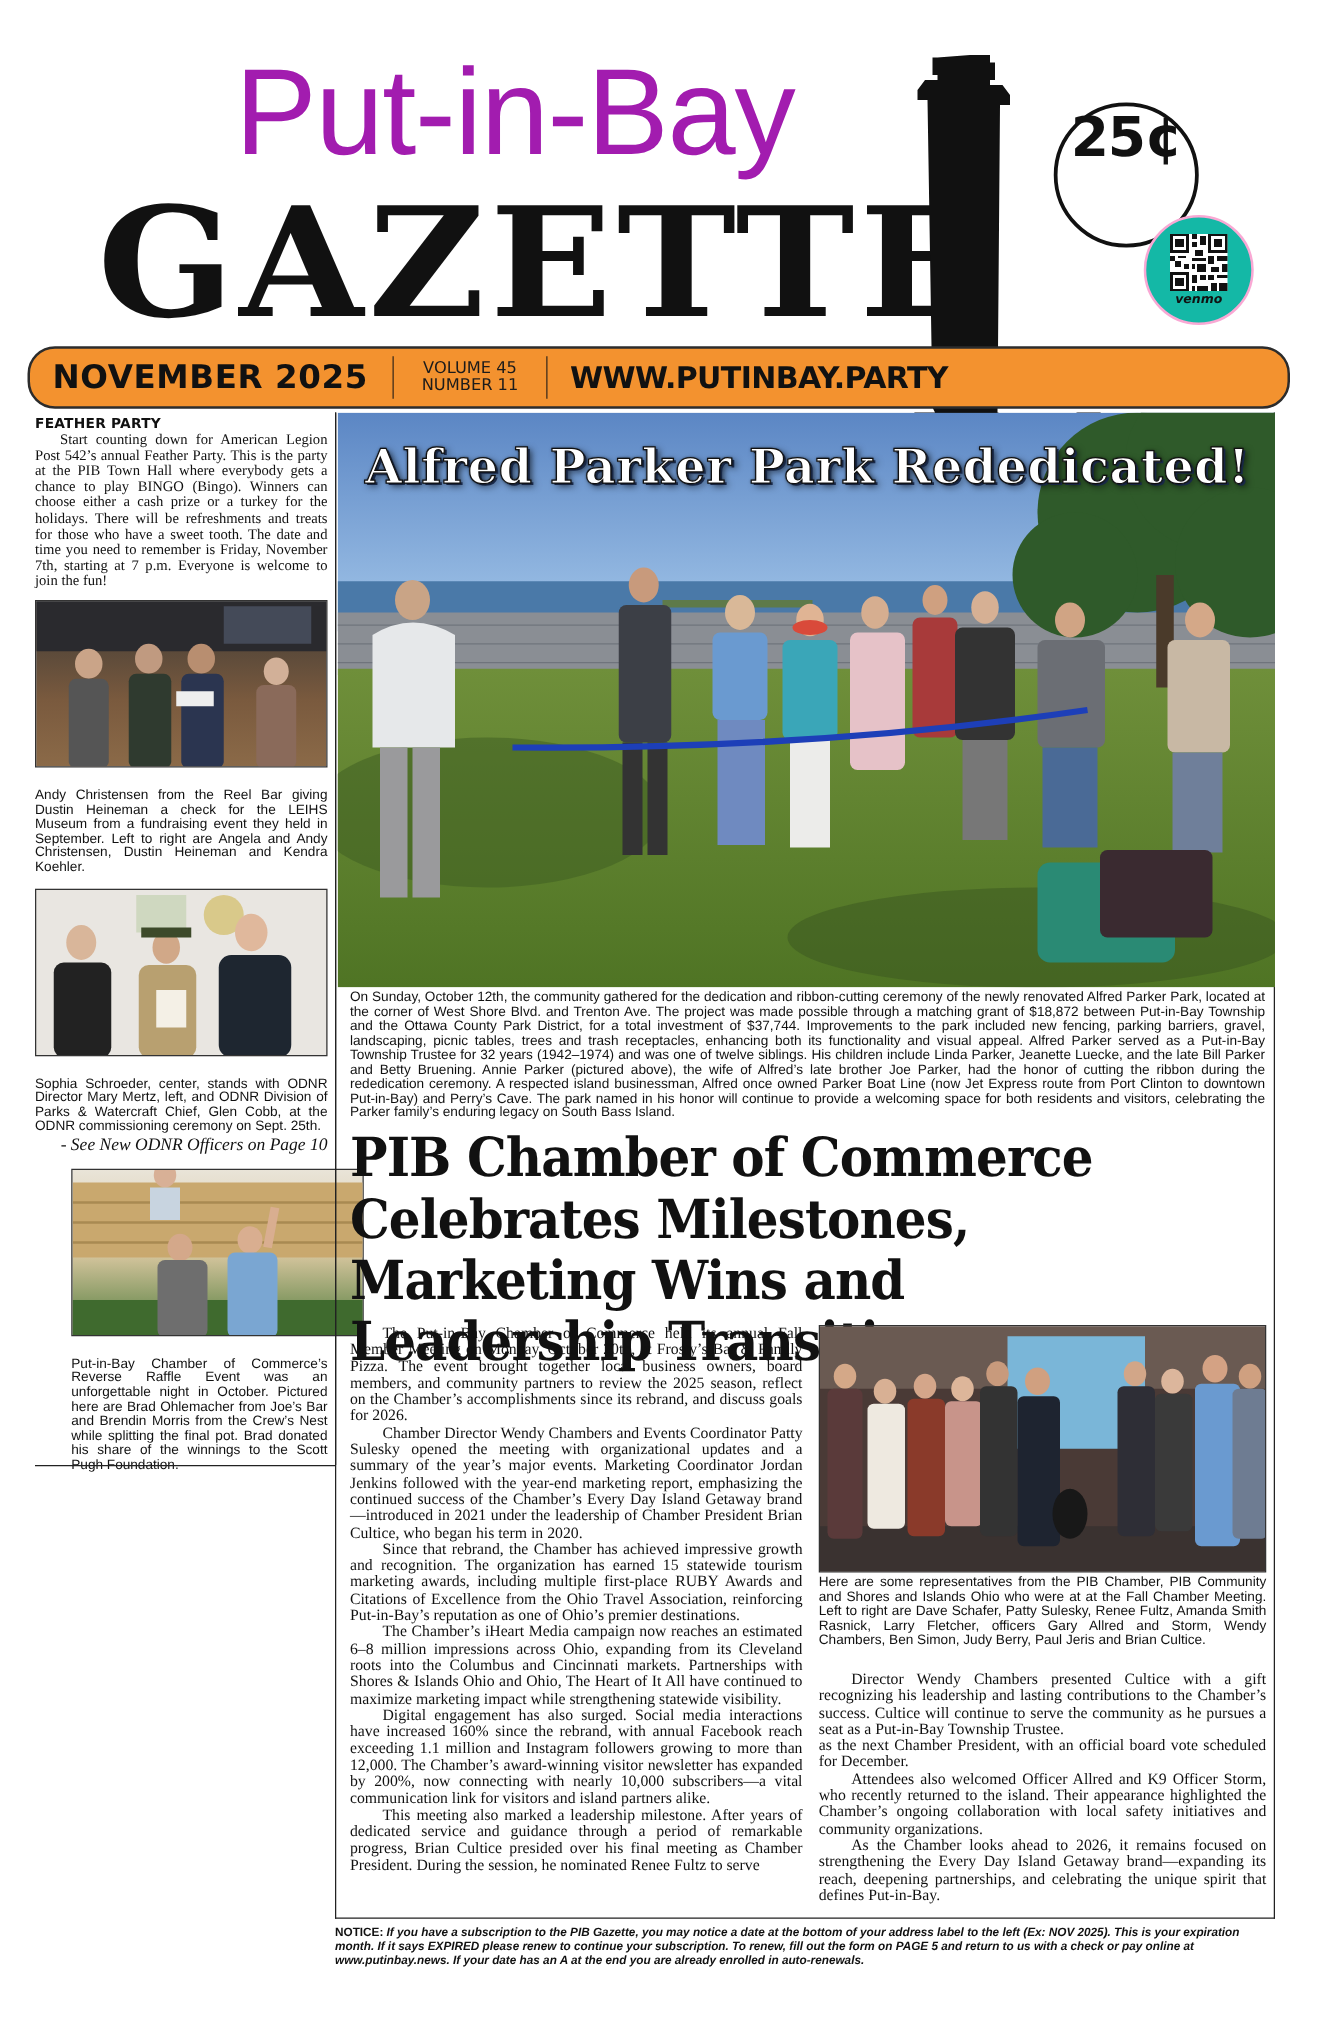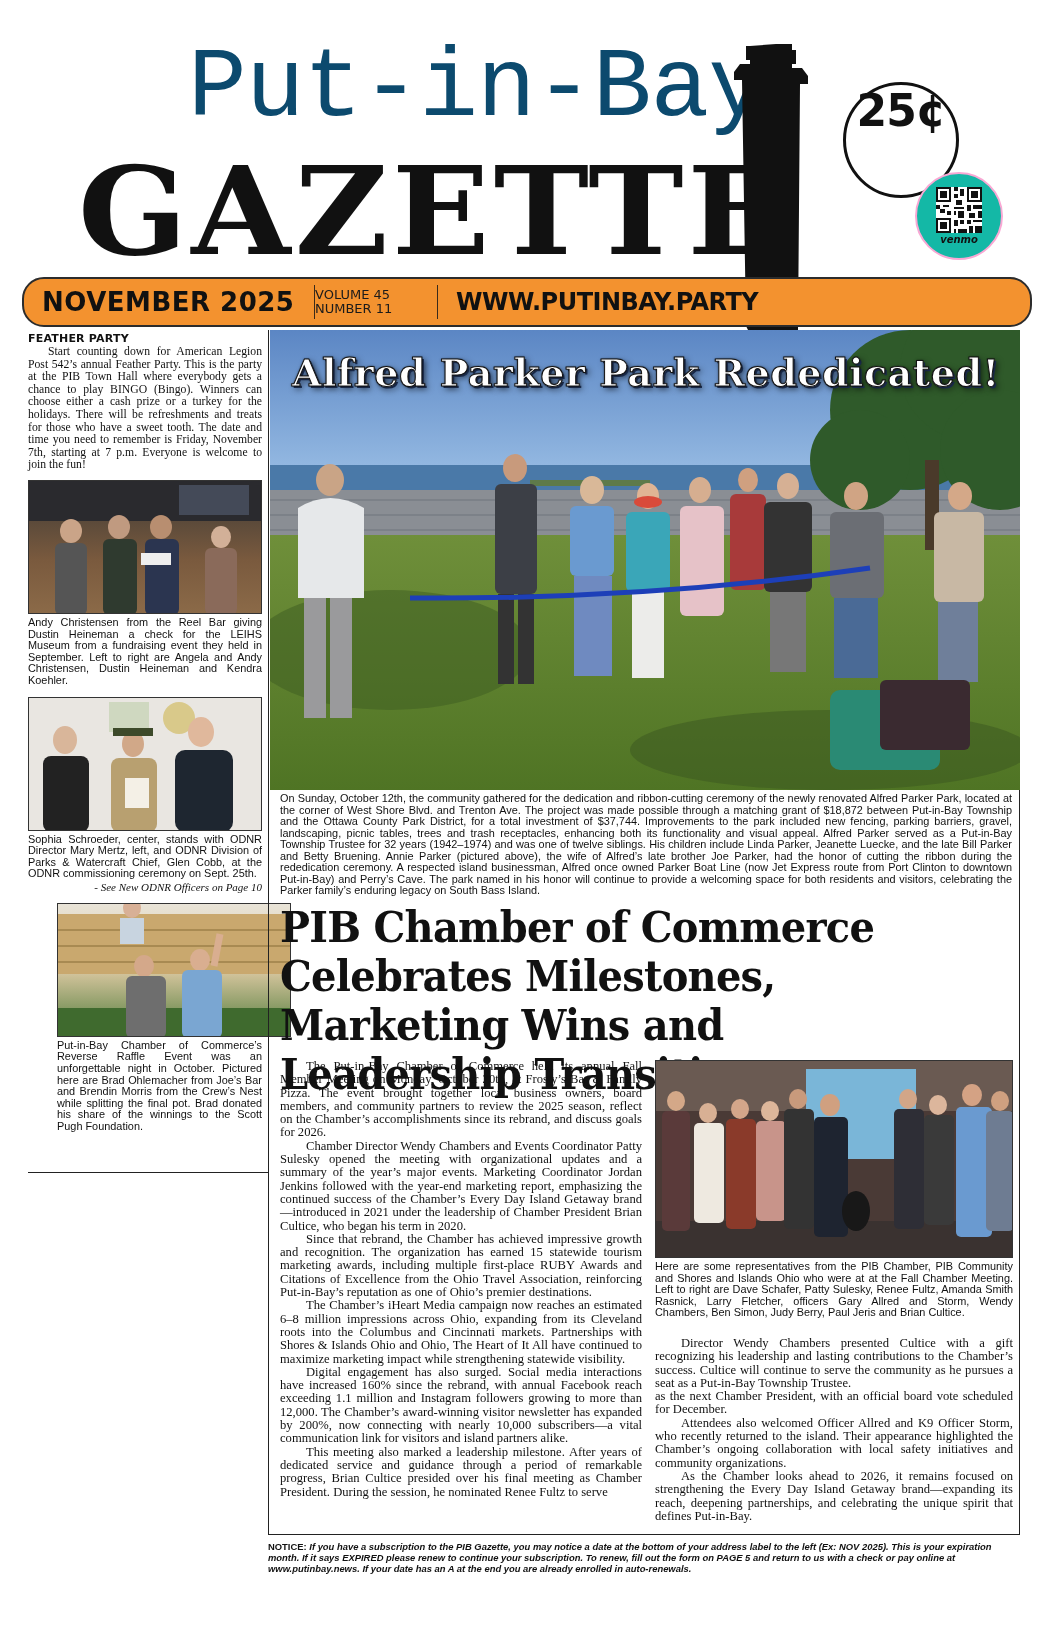--- a/index.html
+++ b/index.html
@@ -3,22 +3,22 @@
 <meta charset="utf-8">
 <style>
   * { box-sizing: border-box; margin: 0; padding: 0; }
   html, body { width: 1056px; height: 1632px; background: #ffffff; overflow: hidden; }
   body { position: relative; font-family: "Liberation Serif", serif; color: #111; }
 
   
   .masthead { position: absolute; left: 0; top: 0; width: 1056px; height: 330px; }
   .title-top {
     position: absolute; left: 188px; top: 40px;
-    font-family: Liberation Mono, monospace; font-size: 98px; line-height: 1;
-    letter-spacing: -1px; color: #0c4a6e;
+    font-family: Liberation Sans, sans-serif; font-size: 98px; line-height: 1;
+    letter-spacing: -1px; color: #a21caf;
   }
   .title-main {
     position: absolute; left: 78px; top: 150px;
     font-family: "DejaVu Serif", serif; font-weight: bold; font-size: 128px; line-height: 1;
     letter-spacing: 4px; color: #111; transform: scaleY(0.95); transform-origin: top left;
   }
   .monument { position: absolute; left: 730px; top: 44px; width: 200px; height: 290px; }
   .price-badge {
     position: absolute; left: 843px; top: 82px; width: 116px; height: 116px;
     border: 3px solid #111; border-radius: 50%; background: #fff;
@@ -37,36 +37,36 @@
     position: absolute; left: 22px; top: 277px; width: 1010px; height: 50px;
     background: #f3922f; border: 2px solid #2c2c2c; border-radius: 22px;
     display: flex; align-items: center; z-index: 1;
   }
   .band-date {
     font-family: "DejaVu Sans", sans-serif; font-weight: bold; font-size: 26px; letter-spacing: 0.5px;
     padding-left: 18px; width: 290px;
   }
   .band-sep { width: 1px; height: 34px; background: #3a2a1a; }
   .band-vol {
-    width: 122px; text-align: left; font-family: "DejaVu Sans", sans-serif; font-size: 13px;
+    width: 122px; text-align: center; font-family: "DejaVu Sans", sans-serif; font-size: 13px;
     line-height: 14px; color: #1b1b1b;
   }
   .band-url {
     font-family: "DejaVu Sans", sans-serif; font-weight: bold; font-size: 24px; padding-left: 18px;
     letter-spacing: -0.5px;
   }
 
   
   .sidebar { position: absolute; left: 28px; top: 332px; width: 234px; height: 840px; }
   .sidebar-rule { position: absolute; left: 268px; top: 330px; width: 1px; height: 842px; background: #222; }
   .sb-head { font-family: "DejaVu Sans", sans-serif; font-weight: bold; font-size: 11px; letter-spacing: 0.2px; margin-bottom: 1px; }
   .sb-body { font-size: 11.7px; line-height: 12.6px; text-align: justify; text-indent: 20px; hyphens: auto; }
   .photo { position: relative; overflow: hidden; border: 1px solid #333; }
-  .sb-caption { font-family: "Liberation Sans", sans-serif; font-size: 10.9px; line-height: 11.6px; text-align: justify; margin-top: 3px; }
-  .sb-caption-ref { font-style: italic; font-size: 11px; text-align: right; font-family: "Liberation Serif", serif; margin-top: 1px; }
+  .sb-caption { font-family: "Liberation Sans", sans-serif; font-size: 10.9px; line-height: 11.6px; text-align: justify; margin-top: 17px; }
+  .sb-caption-ref { font-style: italic; font-size: 14px; text-align: right; font-family: "Liberation Serif", serif; margin-top: 1px; }
   .sb-bottom-rule { position: absolute; left: 28px; top: 1172px; width: 240px; height: 1px; background: #222; }
 
   
   .main-frame { position: absolute; left: 268px; top: 330px; width: 752px; height: 1205px; border: 1px solid #222; border-top: none; }
   .hero { position: absolute; left: 270px; top: 330px; width: 750px; height: 460px; overflow: hidden; }
   .hero-title {
     position: absolute; left: 22px; top: 20px; z-index: 2;
     font-family: "DejaVu Serif", serif; font-weight: bold; font-size: 38px; color: #fff;
     letter-spacing: 0.5px;
     text-shadow: 0 0 2px #000, 2px 2px 0 #1a2a4a, 3px 3px 6px rgba(0,0,0,0.7);

